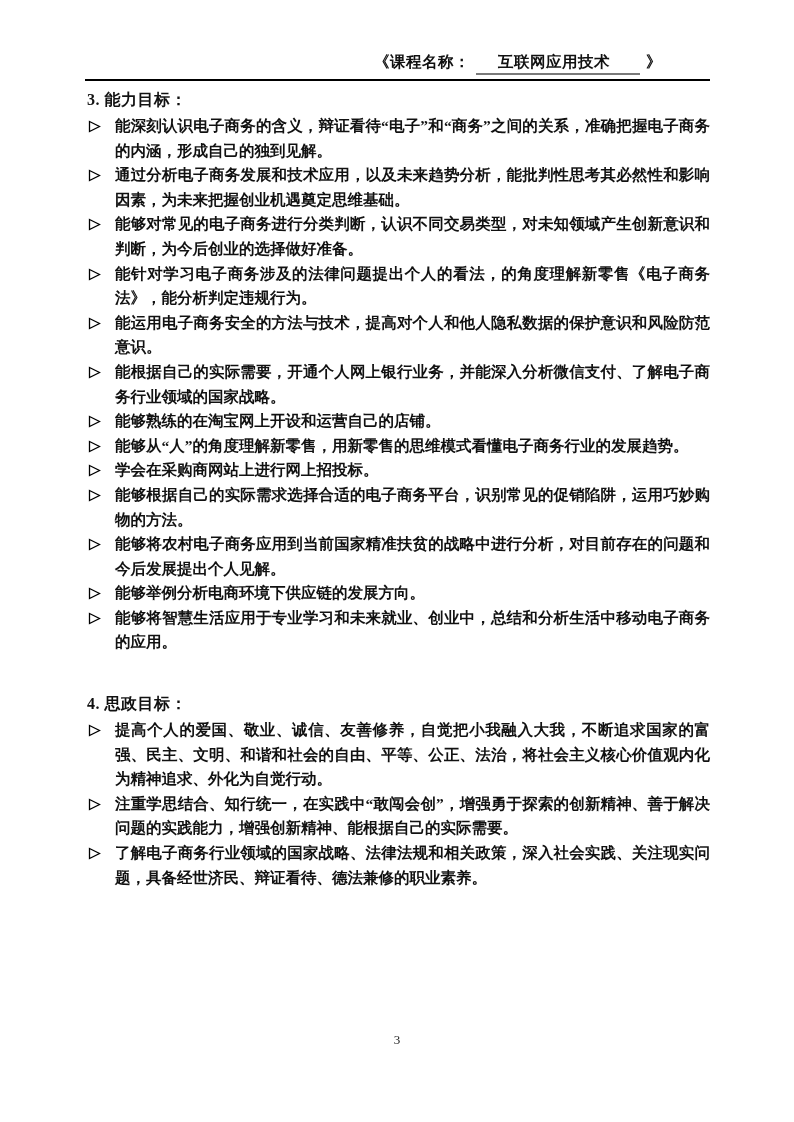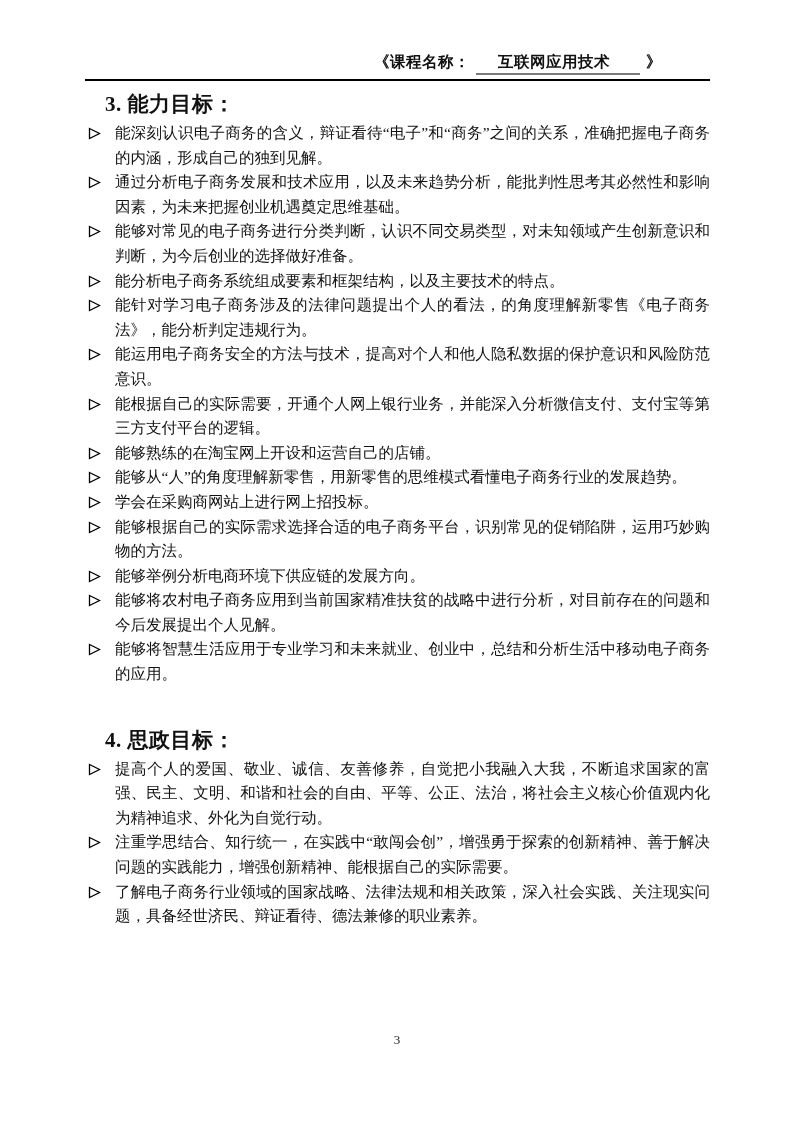--- a/index.html
+++ b/index.html
@@ -36,23 +36,23 @@
     white-space: nowrap;
   }
   .doc-header .course-underline {
     display: inline-block;
     padding: 0 30px 0 22px;
     border-bottom: 2.5px solid #7a7a7a;
     margin: 0 6px;
   }
   
   .section-heading {
-    font-size: 21px;
+    font-size: 16px;
     font-weight: bold;
-    margin: 9px 0 3px 20px;
+    margin: 9px 0 3px 2px;
     letter-spacing: 0.5px;
   }
   .section-gap {
     height: 30px;
   }
   
   ul.goal-list {
     list-style: none;
     margin: 0;
     padding: 0;
@@ -69,20 +69,21 @@
     flex: 0 0 30px;
     padding-left: 3px;
     padding-top: 6px;
     box-sizing: border-box;
   }
   ul.goal-list .marker svg {
     display: block;
   }
   ul.goal-list .txt {
     flex: 1 1 auto;
+    font-weight: bold;
   }
   
   .page-number {
     position: absolute;
     left: 0;
     right: 0;
     top: 1032px;
     text-align: center;
     font-size: 13px;
     color: #222222;
@@ -124,45 +125,37 @@
             </svg>
           </span>
         <span class="txt">能够对常见的电子商务进行分类判断，认识不同交易类型，对未知领域产生创新意识和判断，为今后创业的选择做好准备。</span>
       </li>
       <li>
         <span class="marker">
             <svg width="13" height="13" viewBox="0 0 13 13">
               <polygon points="1.5,1.5 11.5,6.5 1.5,11.5" fill="#ffffff" stroke="#000000" stroke-width="1.3"></polygon>
             </svg>
           </span>
-        <span class="txt">能分析电子商务系统组成要素和框架结构，以及主要技术的特点。</span>
-      </li>
-      <li>
-        <span class="marker">
-            <svg width="13" height="13" viewBox="0 0 13 13">
-              <polygon points="1.5,1.5 11.5,6.5 1.5,11.5" fill="#ffffff" stroke="#000000" stroke-width="1.3"></polygon>
-            </svg>
-          </span>
         <span class="txt">能针对学习电子商务涉及的法律问题提出个人的看法，的角度理解新零售《电子商务法》，能分析判定违规行为。</span>
       </li>
       <li>
         <span class="marker">
             <svg width="13" height="13" viewBox="0 0 13 13">
               <polygon points="1.5,1.5 11.5,6.5 1.5,11.5" fill="#ffffff" stroke="#000000" stroke-width="1.3"></polygon>
             </svg>
           </span>
         <span class="txt">能运用电子商务安全的方法与技术，提高对个人和他人隐私数据的保护意识和风险防范意识。</span>
       </li>
       <li>
         <span class="marker">
             <svg width="13" height="13" viewBox="0 0 13 13">
               <polygon points="1.5,1.5 11.5,6.5 1.5,11.5" fill="#ffffff" stroke="#000000" stroke-width="1.3"></polygon>
             </svg>
           </span>
-        <span class="txt">能根据自己的实际需要，开通个人网上银行业务，并能深入分析微信支付、支付宝等第三方支付平台的逻辑。</span>
+        <span class="txt">能根据自己的实际需要，开通个人网上银行业务，并能深入分析微信支付、了解电子商务行业领域的国家战略。</span>
       </li>
       <li>
         <span class="marker">
             <svg width="13" height="13" viewBox="0 0 13 13">
               <polygon points="1.5,1.5 11.5,6.5 1.5,11.5" fill="#ffffff" stroke="#000000" stroke-width="1.3"></polygon>
             </svg>
           </span>
         <span class="txt">能够熟练的在淘宝网上开设和运营自己的店铺。</span>
       </li>
       <li>
@@ -188,29 +181,29 @@
             </svg>
           </span>
         <span class="txt">能够根据自己的实际需求选择合适的电子商务平台，识别常见的促销陷阱，运用巧妙购物的方法。</span>
       </li>
       <li>
         <span class="marker">
             <svg width="13" height="13" viewBox="0 0 13 13">
               <polygon points="1.5,1.5 11.5,6.5 1.5,11.5" fill="#ffffff" stroke="#000000" stroke-width="1.3"></polygon>
             </svg>
           </span>
+        <span class="txt">能够将农村电子商务应用到当前国家精准扶贫的战略中进行分析，对目前存在的问题和今后发展提出个人见解。</span>
+      </li>
+      <li>
+        <span class="marker">
+            <svg width="13" height="13" viewBox="0 0 13 13">
+              <polygon points="1.5,1.5 11.5,6.5 1.5,11.5" fill="#ffffff" stroke="#000000" stroke-width="1.3"></polygon>
+            </svg>
+          </span>
         <span class="txt">能够举例分析电商环境下供应链的发展方向。</span>
-      </li>
-      <li>
-        <span class="marker">
-            <svg width="13" height="13" viewBox="0 0 13 13">
-              <polygon points="1.5,1.5 11.5,6.5 1.5,11.5" fill="#ffffff" stroke="#000000" stroke-width="1.3"></polygon>
-            </svg>
-          </span>
-        <span class="txt">能够将农村电子商务应用到当前国家精准扶贫的战略中进行分析，对目前存在的问题和今后发展提出个人见解。</span>
       </li>
       <li>
         <span class="marker">
             <svg width="13" height="13" viewBox="0 0 13 13">
               <polygon points="1.5,1.5 11.5,6.5 1.5,11.5" fill="#ffffff" stroke="#000000" stroke-width="1.3"></polygon>
             </svg>
           </span>
         <span class="txt">能够将智慧生活应用于专业学习和未来就业、创业中，总结和分析生活中移动电子商务的应用。</span>
       </li>
     </ul>

